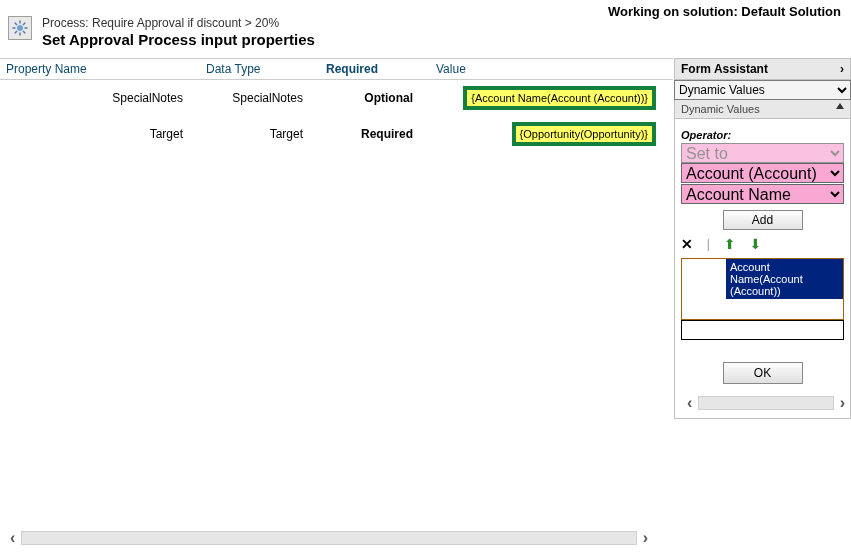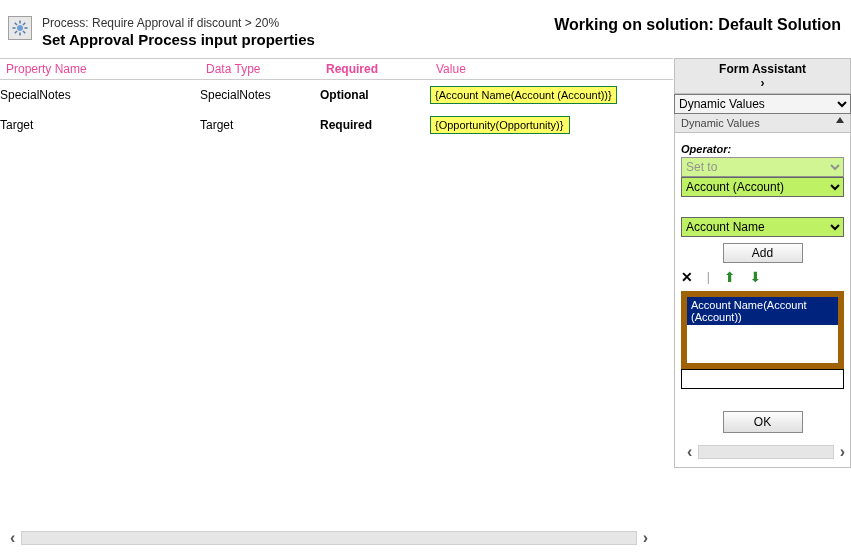--- a/index.html
+++ b/index.html
@@ -3,47 +3,47 @@
 <meta charset="utf-8">
 <style>
 * { box-sizing: border-box; font-family: "Segoe UI", Tahoma, sans-serif; }
 body { margin: 0; padding: 0; font-size: 12px; color: #000; background: #fff; width: 851px; height: 553px; overflow: hidden; position: relative; }
 
 .header { padding: 16px 8px 10px 8px; display: flex; align-items: flex-start; }
 .header-icon { width: 24px; height: 24px; border: 1px solid #a0a0a0; background: #e8e8e8; margin-right: 10px; display:flex; align-items:center; justify-content:center;}
 .header-icon svg{width:18px;height:18px;}
 .header-text .process-line { font-size: 12px; color: #333; }
 .header-text .title-line { font-size: 15px; font-weight: bold; color: #000; margin-top:1px;text-align:right;}
-.solution-label { position: absolute; right: 10px; top: 16px; font-size: 16px; font-weight: bold; }
+.solution-label { position: absolute; right: 10px; top: 4px; font-size: 13px; font-weight: bold; }
 
 .main-cols { display: flex; width: 100%; }
 .left-col { width: 673px; padding: 0; }
 .right-col { width: 178px; border-left: 1px solid #fff; }
 
 .grid-head { display: flex; height: 22px; border-top: 1px solid #ccc; border-bottom: 1px solid #ccc; background: #fff; }
-.grid-head div { padding: 3px 6px; font-size: 12px; color: #ec4899; }
+.grid-head div { padding: 3px 6px; font-size: 12px; color: #0c4a6e; }
 .col-prop { width: 200px; }
 .col-type { width: 120px; }
 .col-req  { width: 110px; font-weight: bold; }
 .col-val  { flex: 1; }
 
 .grid-row { display: flex; padding: 4px 0; align-items: center; font-size: 12px;}
-.grid-row > div { padding: 2px 0; }
-.value-box { display:inline-block; border: 1px solid #15803d; background: #ffff66; padding: 2px 4px; min-width: 180px; font-size:11px;}
+.grid-row > div { padding: 2px 17px; text-align: right; }
+.value-box { display:inline-block; border: 4px solid #15803d; background: #ffff66; padding: 2px 4px; min-width: 180px; font-size:11px;}
 
-.fa-header { background: #e8e8e8; border: 1px solid #c0c0c0; padding: 3px 6px; font-weight: bold; display:flex; justify-content:space-between; align-items:center;flex-direction:column;}
+.fa-header { background: #e8e8e8; border: 1px solid #c0c0c0; padding: 3px 6px; font-weight: bold; display:flex; justify-content:space-between; align-items:center;}
 .fa-select { width: 100%; height: 20px; border: 1px solid #7a7a7a; font-size:12px; background:#f4f4f4;}
 .fa-section-title { background: #e8e8e8; border: 1px solid #c0c0c0; border-top:none; padding: 3px 6px; font-size:11px; color:#444; display:flex; justify-content:space-between;}
 .fa-body { border: 1px solid #c0c0c0; border-top:none; padding: 6px; }
 .fa-label { font-weight: bold; font-size: 11px; margin-top:4px; margin-bottom:2px;font-style:italic;}
-.fa-drop { width: 100%; height: 20px; border: 1px solid #666; font-size:12px; background:#bef264;}
+.fa-drop { width: 100%; height: 20px; border: 1px solid #666; font-size:16px; background:#f9a8d4;}
 .fa-drop[disabled]{color:#666;}
 .add-btn { display:block; margin: 6px auto 4px auto; width: 80px; height: 20px; border:1px solid #888; background:linear-gradient(#fdfdfd,#e4e4e4); font-size:12px;}
 .icon-row { display:flex; gap:14px; align-items:center; padding:2px 0 6px 0;}
-.listbox { width:100%; height:78px; border:6px solid #a16207; background:#fff; overflow:auto;}
+.listbox { width:100%; height:62px; border:1px solid #a16207; background:#fff; overflow:auto;padding-left:44px;}
 .listitem-sel { background:#00247d; color:#fff; padding:2px 4px; font-size:11px;}
 .default-input { width:100%; height:20px; border:1px solid #000;}
 .ok-btn { display:block; margin: 22px auto 0 auto; width: 80px; height: 22px; border:1px solid #888; background:linear-gradient(#fdfdfd,#e0e0e0); font-size:12px;}
 
 .hscroll-bottom { position:absolute; left:4px; bottom:6px; width:650px; display:flex; align-items:center;}
 .hscroll-right  { margin-top:10px; width:170px; display:flex; align-items:center;}
 .chev { font-size:16px; font-weight:bold; color:#555; padding:0 6px; user-select:none;}
 .track { flex:1; height:14px; background:#e6e6e6; border:1px solid #d0d0d0;}
 .caret-up{width:0;height:0;border-left:4px solid transparent;border-right:4px solid transparent;border-bottom:6px solid #333;}
 .x-icon{font-size:14px;font-weight:bold;}
@@ -123,21 +123,21 @@
     </div>
     <div class="fa-body">
       <div class="fa-label">Operator:</div>
       <select class="fa-drop" disabled="">
         <option>Set to</option>
       </select>
 
       <select class="fa-drop">
         <option>Account (Account)</option>
       </select>
-      <select class="fa-drop" style="margin-top:20px">
+      <select class="fa-drop" style="margin-top:1px">
         <option>Account Name</option>
       </select>
 
       <button class="add-btn">Add</button>
 
       <div class="icon-row">
         <span class="x-icon">✕</span>
         <span class="sep">|</span>
         <span class="arrow-up">⬆</span>
         <span class="arrow-dn">⬇</span>

